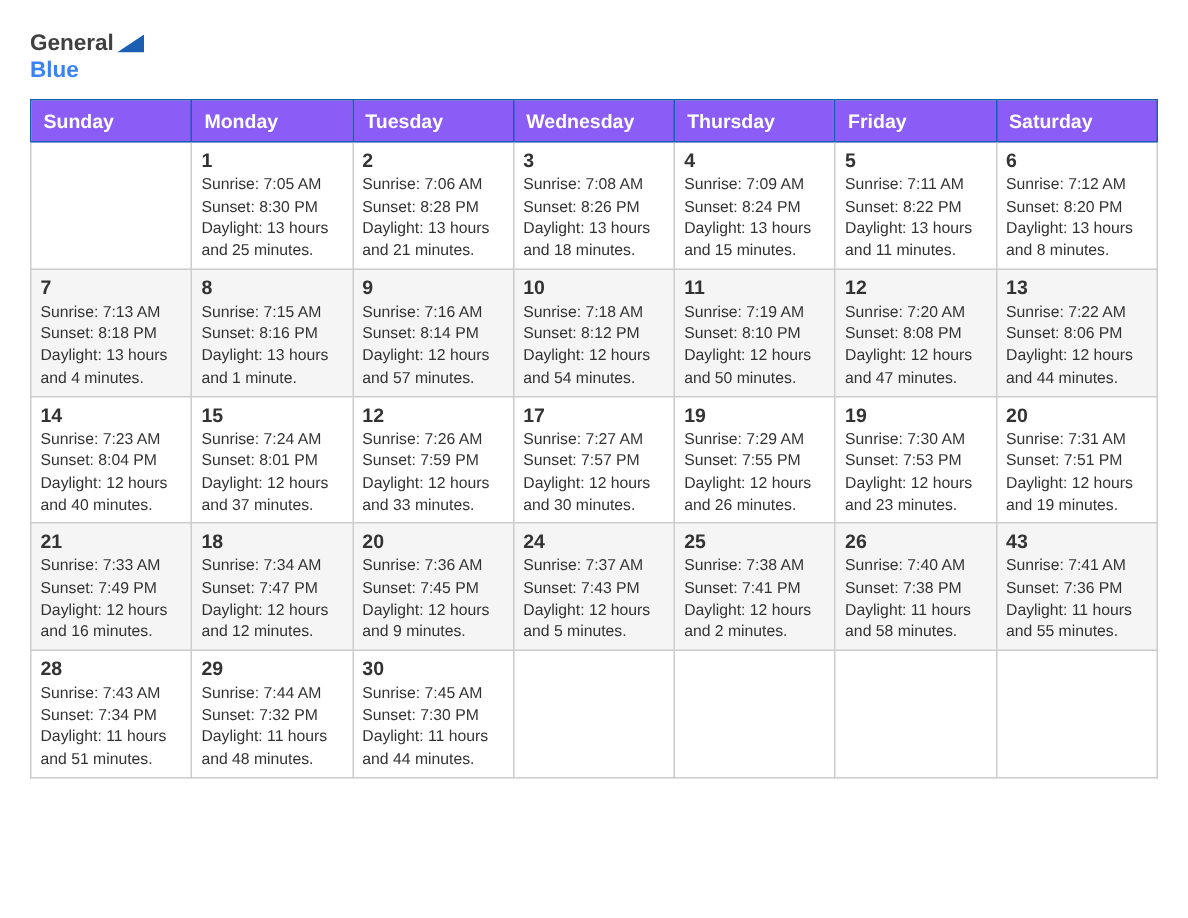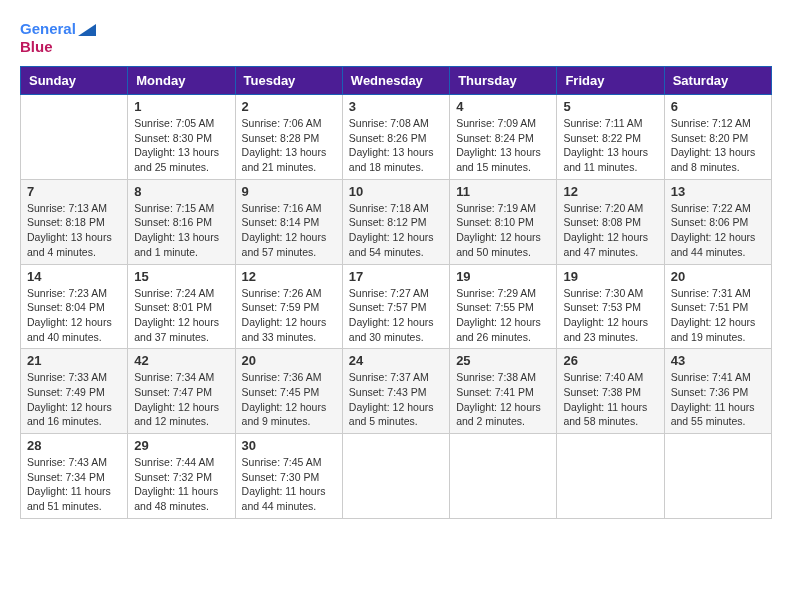--- a/index.html
+++ b/index.html
@@ -68,33 +68,33 @@
     .empty-cell {
       background: #f9f9f9;
     }
     tr:nth-child(even) td {
       background-color: #f5f5f5;
     }
     tr:nth-child(odd) td {
       background-color: #ffffff;
     }
     .calendar thead tr th {
-      background-color: #4c1d95;
+      background-color: #8b5cf6;
     }
   </style>
 </head>
 <body>
 
 <div class="header-area">
   <div class="logo">
     <div style="font-size:15px; font-weight:bold; line-height:1.2;">
-      <span style="color:#3b82f6;">General</span><svg style="display:inline;vertical-align:middle;margin-left:2px;" width="18" height="12" viewBox="0 0 18 12">
+      <span style="color:#404040;">General</span><svg style="display:inline;vertical-align:middle;margin-left:2px;" width="18" height="12" viewBox="0 0 18 12">
           <polygon points="0,12 18,0 18,12" fill="#1a5fb4"></polygon>
         </svg><br>
-      <span style="color:#be185d;">Blue</span>
+      <span style="color:#3b82f6;">Blue</span>
     </div>
   </div>
   <div class="title-area">
     <div class="month-title"></div>
     <div class="location"></div>
   </div>
 </div>
 
 <table class="calendar">
   <thead>
@@ -195,21 +195,21 @@
           <div class="day-number">20</div>
           <div class="day-info">Sunrise: 7:31 AM<br>Sunset: 7:51 PM<br>Daylight: 12 hours and 19 minutes.</div>
         </td>
       </tr>
       <tr>
         <td>
           <div class="day-number">21</div>
           <div class="day-info">Sunrise: 7:33 AM<br>Sunset: 7:49 PM<br>Daylight: 12 hours and 16 minutes.</div>
         </td>
         <td>
-          <div class="day-number">42</div>
+          <div class="day-number">18</div>
           <div class="day-info">Sunrise: 7:34 AM<br>Sunset: 7:47 PM<br>Daylight: 12 hours and 12 minutes.</div>
         </td>
         <td>
           <div class="day-number">20</div>
           <div class="day-info">Sunrise: 7:36 AM<br>Sunset: 7:45 PM<br>Daylight: 12 hours and 9 minutes.</div>
         </td>
         <td>
           <div class="day-number">24</div>
           <div class="day-info">Sunrise: 7:37 AM<br>Sunset: 7:43 PM<br>Daylight: 12 hours and 5 minutes.</div>
         </td>

